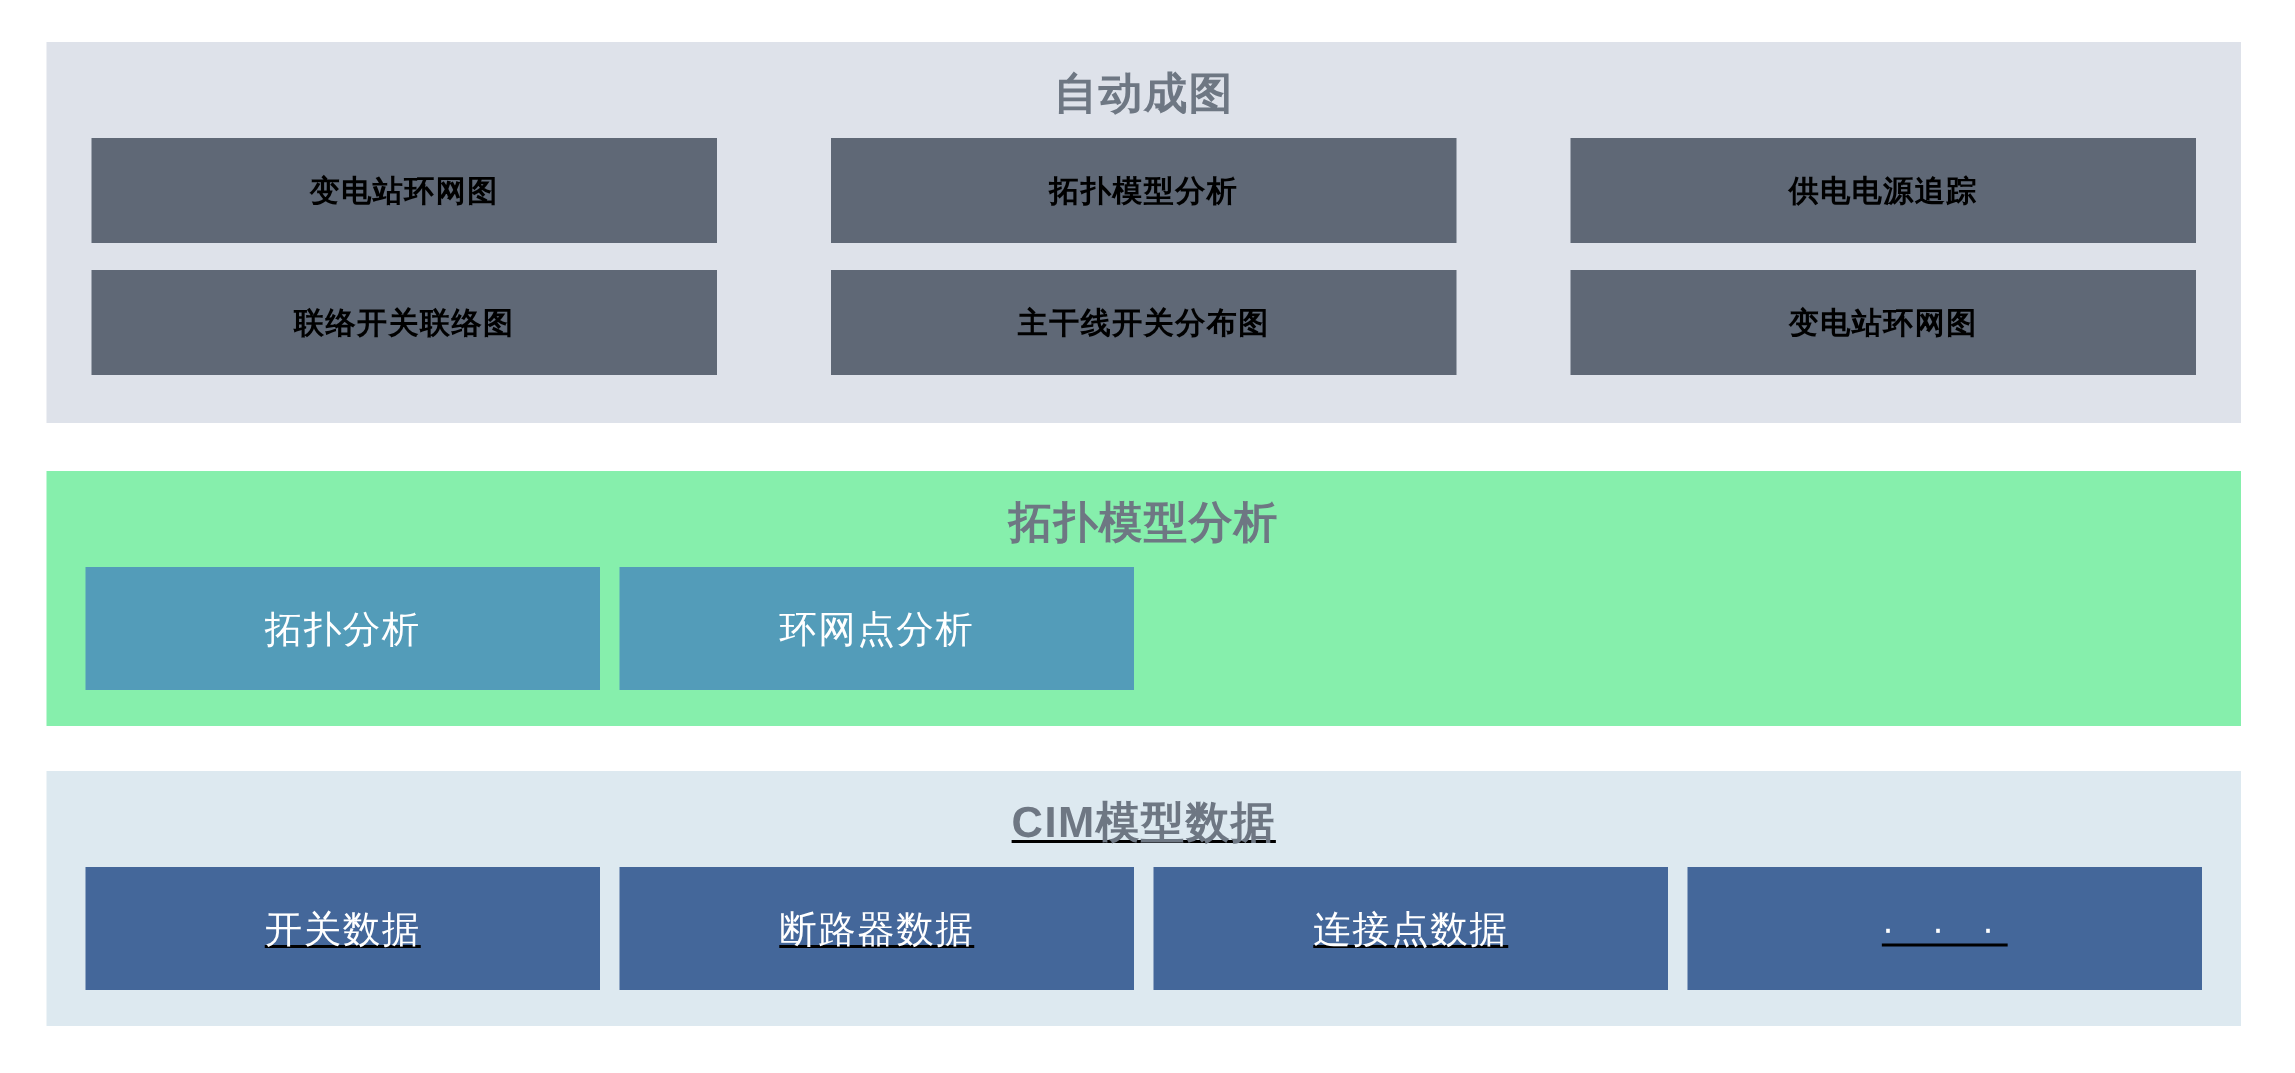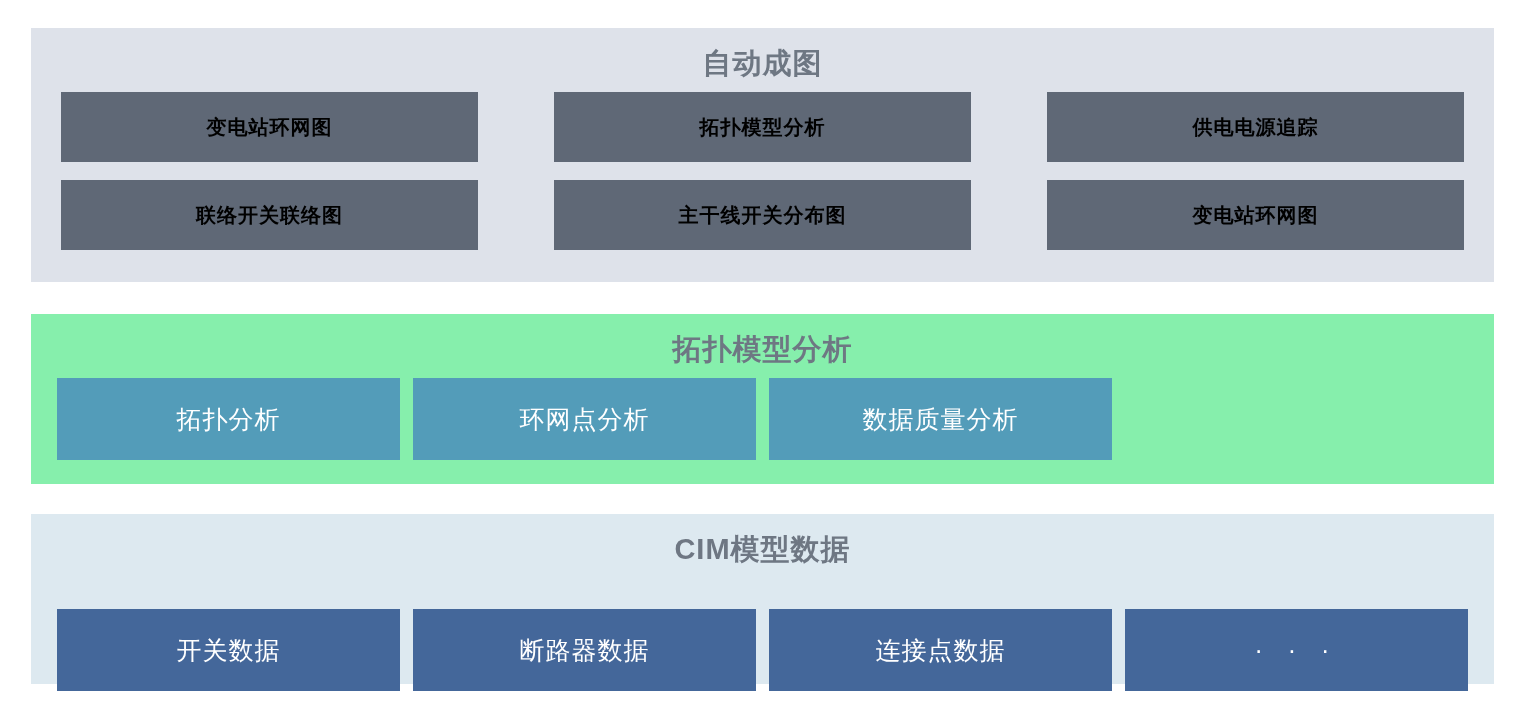--- a/index.html
+++ b/index.html
@@ -36,20 +36,21 @@
   .panel-topology {
     background: #86efac;
     height: 170px;
     padding: 12px 26px 0 26px;
     margin-bottom: 30px;
   }
   .panel-cim {
     background: #dde9f0;
     height: 170px;
     padding: 12px 26px 13px 26px;
+    text-decoration: underline;
   }
 
   .panel-title {
     text-align: center;
     font-size: 29px;
     font-weight: bold;
     color: #6e7783;
     letter-spacing: 1px;
     line-height: 46px;
     height: 46px;
@@ -106,21 +107,20 @@
     height: 82px;
     display: flex;
     align-items: center;
     justify-content: center;
     color: #ffffff;
     font-size: 25px;
     font-weight: normal;
     letter-spacing: 1px;
     cursor: pointer;
     user-select: none;
-    margin-top: 31px;
   }
   .tile-ellipsis {
     letter-spacing: 9px;
     font-size: 25px;
   }
 </style>
 </head>
 <body>
 
 <div class="page">
@@ -151,23 +151,20 @@
 
   <div class="panel panel-topology">
     <div class="panel-title">拓扑模型分析</div>
     <div class="row-tiles">
       <div class="tile-teal">
         <span>拓扑分析</span>
       </div>
       <div class="tile-teal">
         <span>环网点分析</span>
       </div>
-      <div class="tile-teal">
-        <span>数据质量分析</span>
-      </div>
     </div>
   </div>
 
   <div class="panel panel-cim">
     <div class="panel-title">CIM模型数据</div>
     <div class="row-tiles">
       <div class="tile-blue">
         <span>开关数据</span>
       </div>
       <div class="tile-blue">

